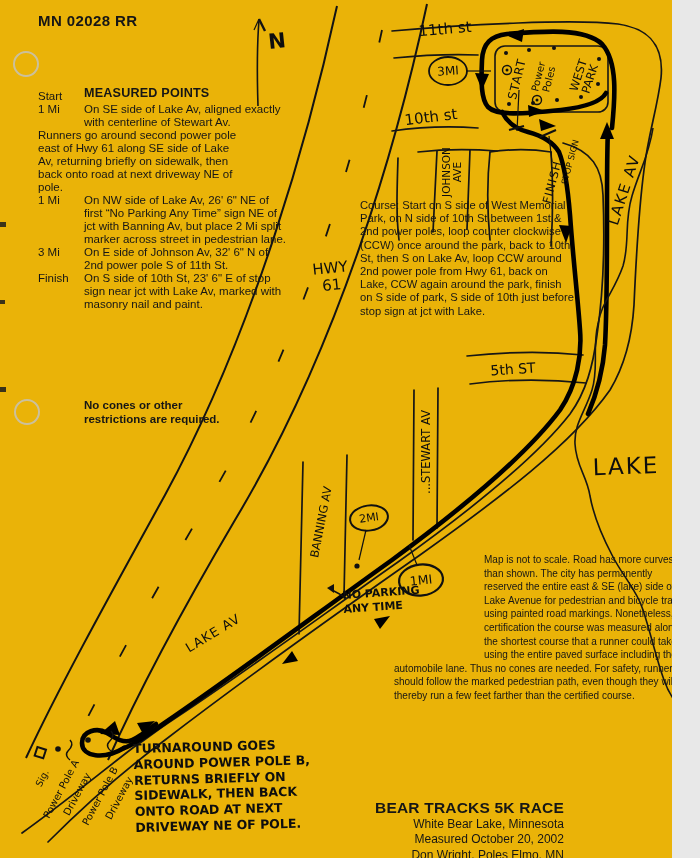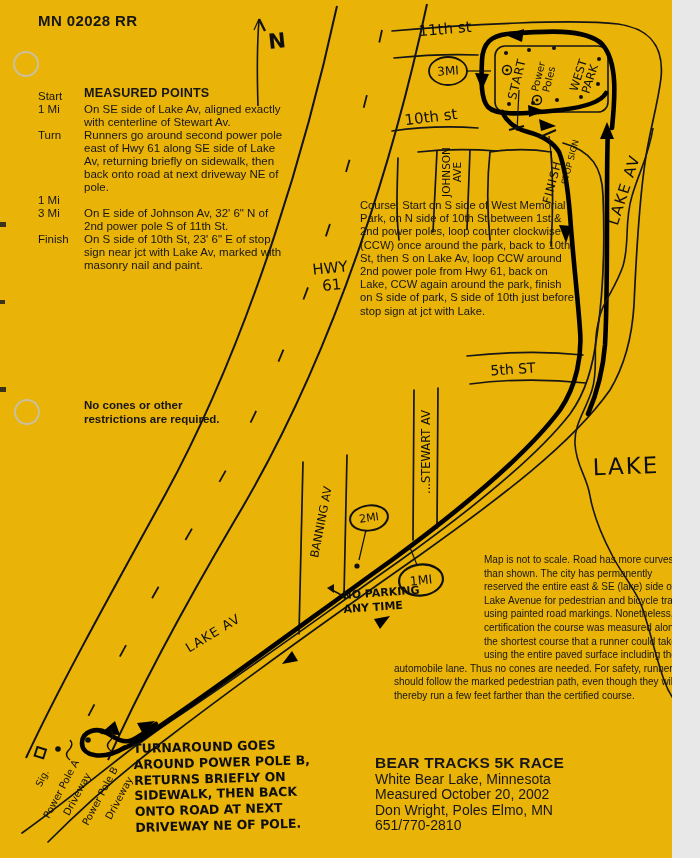--- a/index.html
+++ b/index.html
@@ -15,22 +15,22 @@
   .mp{left:38px;top:90px;width:252px;font-size:11.5px;line-height:13px;}
   .mp-row{display:flex;}
   .mp-label{width:46px;flex:none;}
   .mp-text{width:202px;}
   .mp-head{left:84px;top:66px;font-size:12.6px;font-weight:bold;letter-spacing:.2px;margin-top:20px;}
   .nocones{left:84px;top:399px;width:142px;font-size:11.5px;line-height:13.5px;font-weight:bold;}
   .coursedesc{left:360px;top:199px;width:216px;font-size:11.2px;line-height:13.2px;}
   .mapnote{left:394px;top:553px;width:298px;font-size:10px;line-height:13.6px;}
   .mapnote-spacer{float:left;width:90px;height:96px;}
   .raceinfo{left:375px;top:754px;}
-  .race-title{font-size:15.5px;font-weight:bold;letter-spacing:.2px;}
-  .race-line{font-size:14px;line-height:15.4px;}
+  .race-title{font-size:15.5px;font-weight:bold;letter-spacing:.2px;margin-top:45px;}
+  .race-line{font-size:12px;line-height:15.4px;text-align:right;}
   .tnote{left:133px;top:741px;font-size:12.5px;line-height:15.8px;font-weight:bold;
          transform:rotate(-1.5deg);transform-origin:left top;}
 </style>
 </head>
 <body>
 
 <div class="page">
 
   <svg width="700" height="858" viewBox="0 0 700 858">
 
@@ -167,25 +167,25 @@
 
   <div class="abs typed mp">
     <div class="mp-row">
       <div class="mp-label">Start</div>
     </div>
     <div class="mp-row">
       <div class="mp-label">1 Mi</div>
       <div class="mp-text">On SE side of Lake Av, aligned exactly with centerline of Stewart Av.</div>
     </div>
     <div class="mp-row">
-      <div class="mp-label">Turn</div>
       <div class="mp-text">Runners go around second power pole east of Hwy 61 along SE side of Lake Av, returning briefly on sidewalk, then back onto road at next driveway NE of pole.</div>
     </div>
     <div class="mp-row">
       <div class="mp-label">1 Mi</div>
+      <div class="mp-text">On NW side of Lake Av, 26' 6" NE of first “No Parking Any Time” sign NE of jct with Banning Av, but place 2 Mi split marker across street in pedestrian lane.</div>
     </div>
     <div class="mp-row">
       <div class="mp-label">3 Mi</div>
       <div class="mp-text">On E side of Johnson Av, 32' 6" N of 2nd power pole S of 11th St.</div>
     </div>
     <div class="mp-row">
       <div class="mp-label">Finish</div>
       <div class="mp-text">On S side of 10th St, 23' 6" E of stop sign near jct with Lake Av, marked with masonry nail and paint.</div>
     </div>
   </div>

